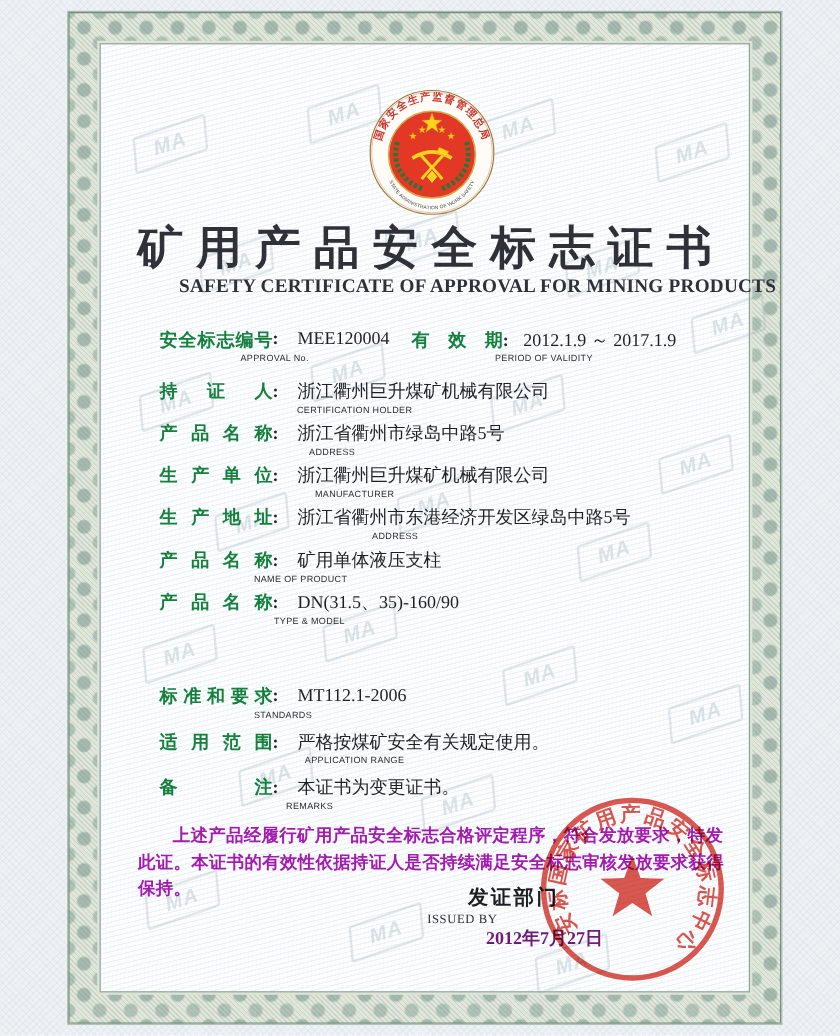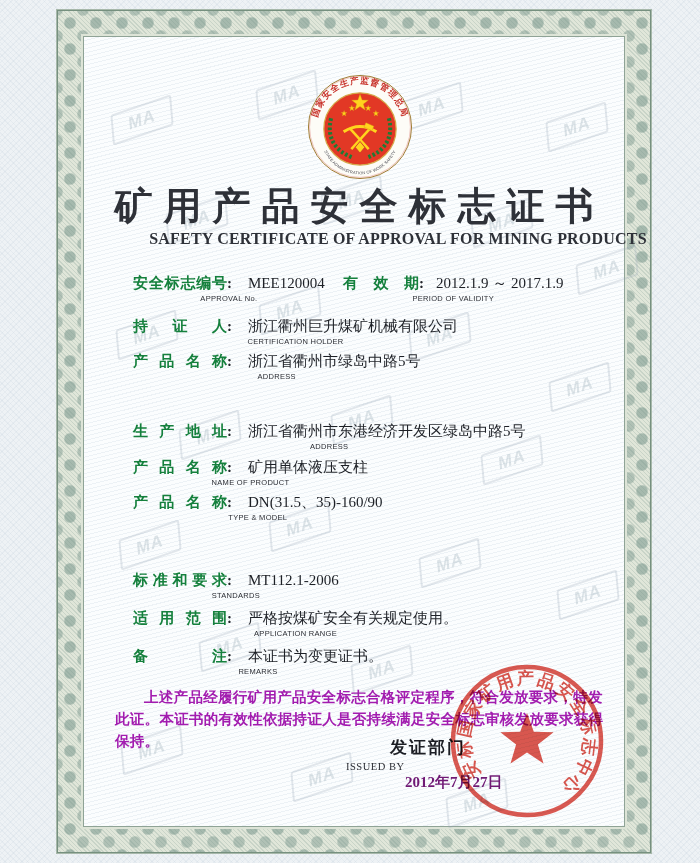--- a/index.html
+++ b/index.html
@@ -61,21 +61,21 @@
   .frow{position:absolute;left:133px;}
   .hleft{position:absolute;left:133px;top:274px;}
   .hright{position:absolute;left:343px;top:274px;}
   .statement{
     position:absolute;left:115px;top:686px;width:490px;
     font-size:14.5px;line-height:22px;text-indent:2em;color:#a21caf;
     font-weight:600;letter-spacing:.3px;
   }
   .issuedby{position:absolute;left:342px;top:736px;}
   .issuedby .zh{font-size:17px;font-weight:700;letter-spacing:2px;color:#1c1e24;margin-left:48px;}
-  .issuedby .en{font-size:10.5px;letter-spacing:.5px;color:#2b2d33;margin-top:2px;margin-left:4px;font-family:Liberation Serif, serif;}
+  .issuedby .en{font-size:10.5px;letter-spacing:.5px;color:#2b2d33;margin-top:2px;margin-left:14px;font-family:Liberation Serif, serif;}
   .issue-date{position:absolute;left:405px;top:773px;font-size:15px;font-weight:bold;color:#701a75;}
   .seal{position:absolute;left:445px;top:659px;mix-blend-mode:multiply;opacity:.92;}
 </style>
 </head>
 <body>
 
 <div class="page">
 
   <div class="frame"></div>
   <div class="paper"></div>
@@ -156,20 +156,24 @@
   </div>
 
   <div class="frow" style="top:317px">
     <span class="zhlab">持证人</span><span class="colon">:</span><span class="fval">浙江衢州巨升煤矿机械有限公司</span>
     <div class="enlab">CERTIFICATION HOLDER</div>
   </div>
   <div class="frow" style="top:352px">
     <span class="zhlab">产品名称</span><span class="colon">:</span><span class="fval">浙江省衢州市绿岛中路5号</span>
     <div class="enlab">ADDRESS</div>
   </div>
+  <div class="frow" style="top:387px">
+    <span class="zhlab">生产单位</span><span class="colon">:</span><span class="fval">浙江衢州巨升煤矿机械有限公司</span>
+    <div class="enlab">MANUFACTURER</div>
+  </div>
   <div class="frow" style="top:422px">
     <span class="zhlab">生产地址</span><span class="colon">:</span><span class="fval">浙江省衢州市东港经济开发区绿岛中路5号</span>
     <div class="enlab">ADDRESS</div>
   </div>
   <div class="frow" style="top:458px">
     <span class="zhlab">产品名称</span><span class="colon">:</span><span class="fval">矿用单体液压支柱</span>
     <div class="enlab">NAME OF PRODUCT</div>
   </div>
   <div class="frow" style="top:493px">
     <span class="zhlab">产品名称</span><span class="colon">:</span><span class="fval">DN(31.5、35)-160/90</span>

